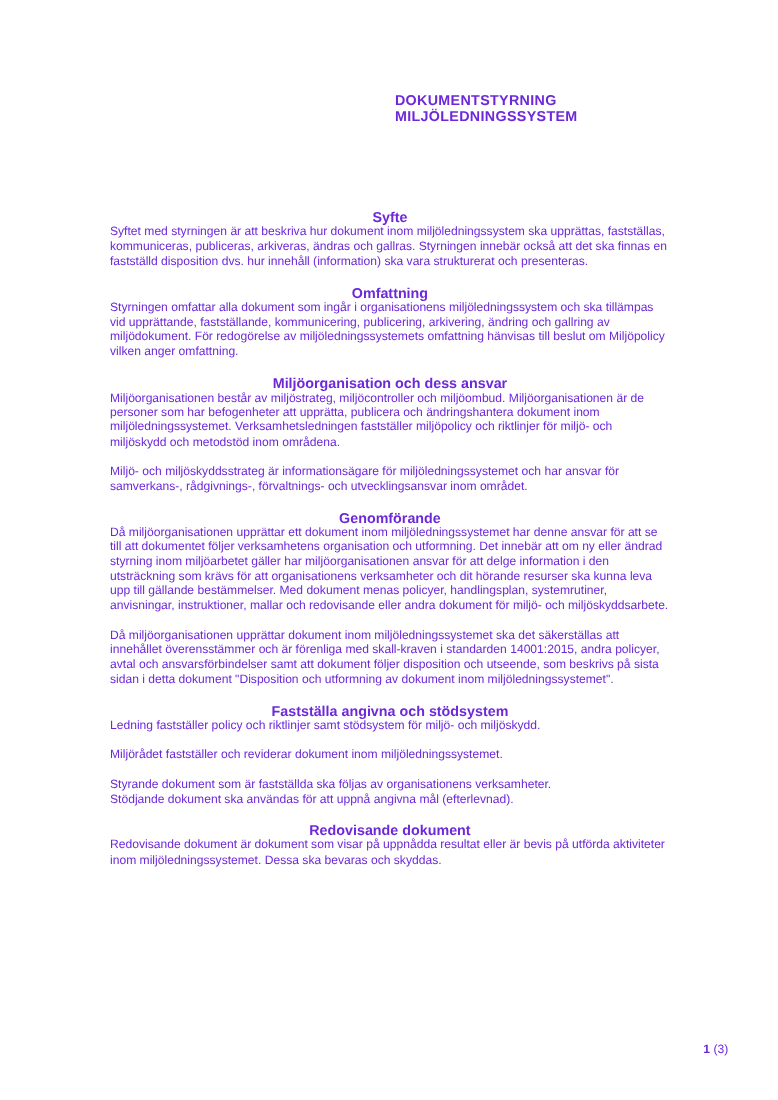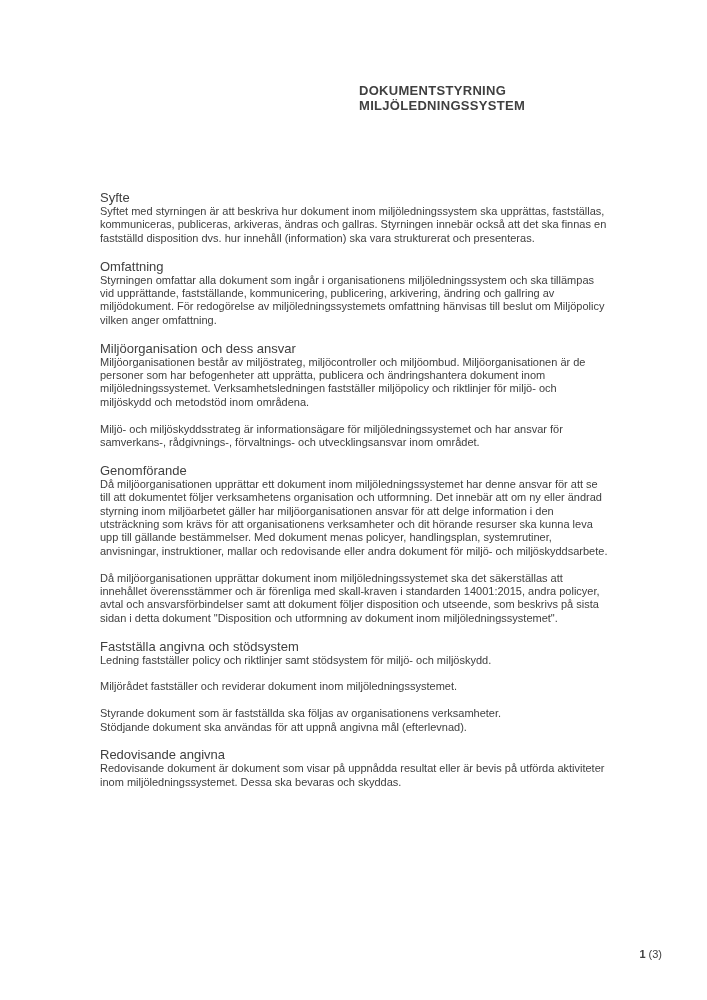--- a/index.html
+++ b/index.html
@@ -6,21 +6,21 @@
     margin: 0;
     padding: 0;
     background: #ffffff;
   }
   .page {
     position: relative;
     width: 707px;
     height: 1000px;
     background: #ffffff;
     font-family: "Liberation Sans", sans-serif;
-    color: #404040;
+    color: #6d28d9;
     overflow: hidden;
   }
   .doc-title {
     position: absolute;
     left: 359px;
     top: 83px;
     font-size: 13px;
     line-height: 15px;
     font-weight: bold;
     letter-spacing: 0.3px;
@@ -30,22 +30,23 @@
     position: absolute;
     left: 100px;
     top: 190px;
     width: 509px;
     font-size: 11px;
     line-height: 13.4px;
   }
   .doc-section h2 {
     font-size: 13px;
     line-height: 15px;
-    font-weight: normal;
+    font-weight: bold;
     margin: 6px 0 0 0;
+    text-align: center;
   }
   .doc-section:first-child h2 {
     margin-top: 0;
   }
   .doc-section p.para {
     margin: 0 0 13.4px 0;
     white-space: pre-line;
   }
   .footer {
     position: absolute;
@@ -95,21 +96,21 @@
 
     <section class="doc-section">
       <h2>Fastställa angivna och stödsystem</h2>
       <p class="para">Ledning fastställer policy och riktlinjer samt stödsystem för miljö- och miljöskydd.</p>
       <p class="para">Miljörådet fastställer och reviderar dokument inom miljöledningssystemet.</p>
       <p class="para">Styrande dokument som är fastställda ska följas av organisationens verksamheter.
 Stödjande dokument ska användas för att uppnå angivna mål (efterlevnad).</p>
     </section>
 
     <section class="doc-section">
-      <h2>Redovisande angivna</h2>
+      <h2>Redovisande dokument</h2>
       <p class="para">Redovisande dokument är dokument som visar på uppnådda resultat eller är bevis på utförda aktiviteter inom miljöledningssystemet. Dessa ska bevaras och skyddas.</p>
     </section>
 
   </div>
 
   <div class="footer">
     <span class="pn-bold">1</span><span> (3)</span>
   </div>
 
 </div>

